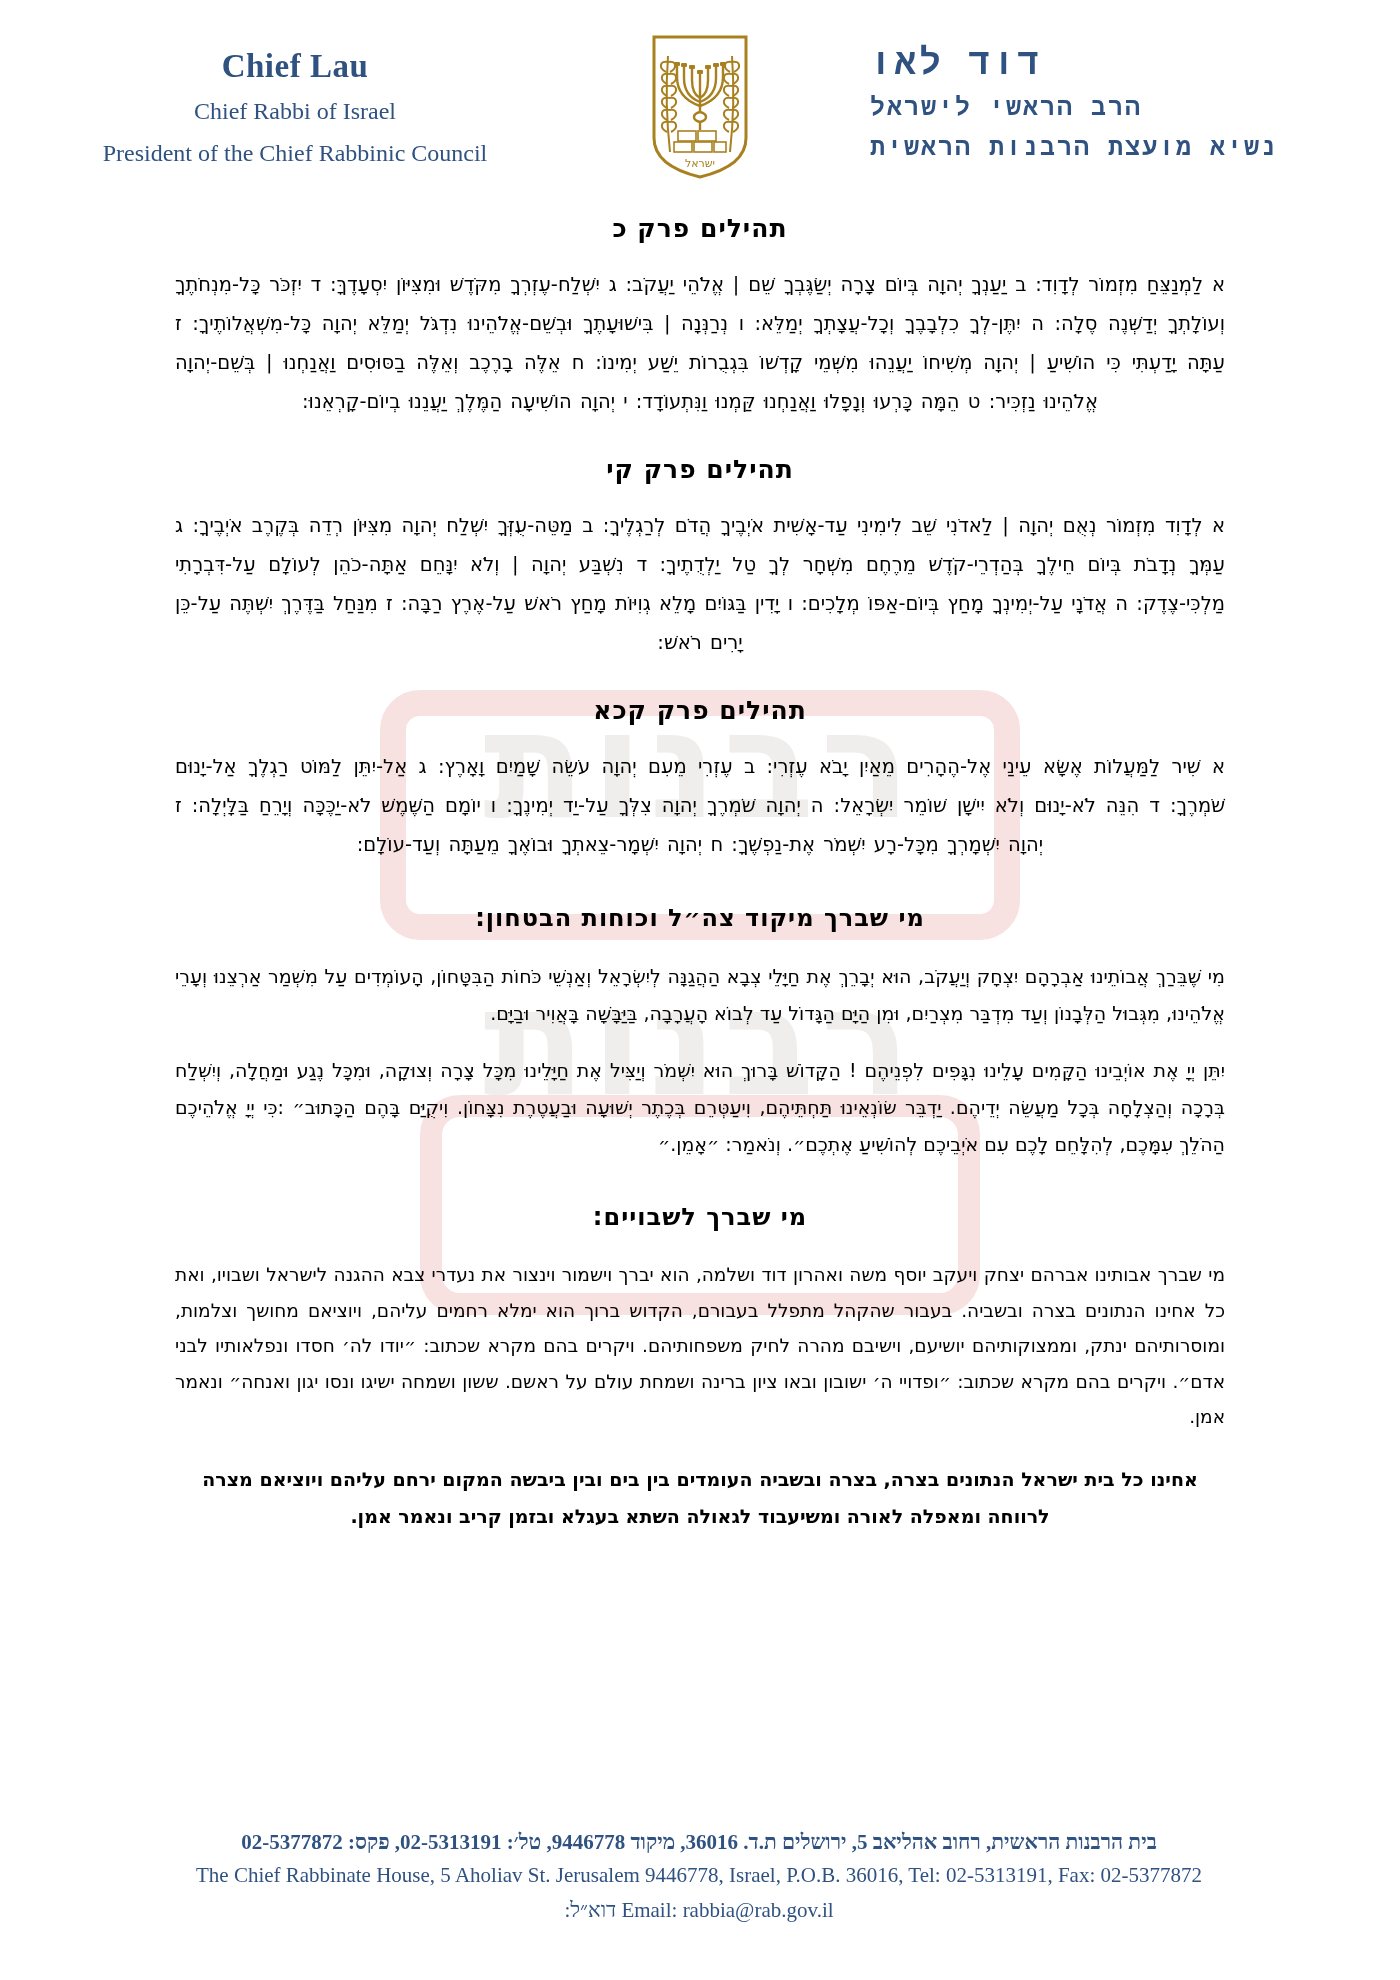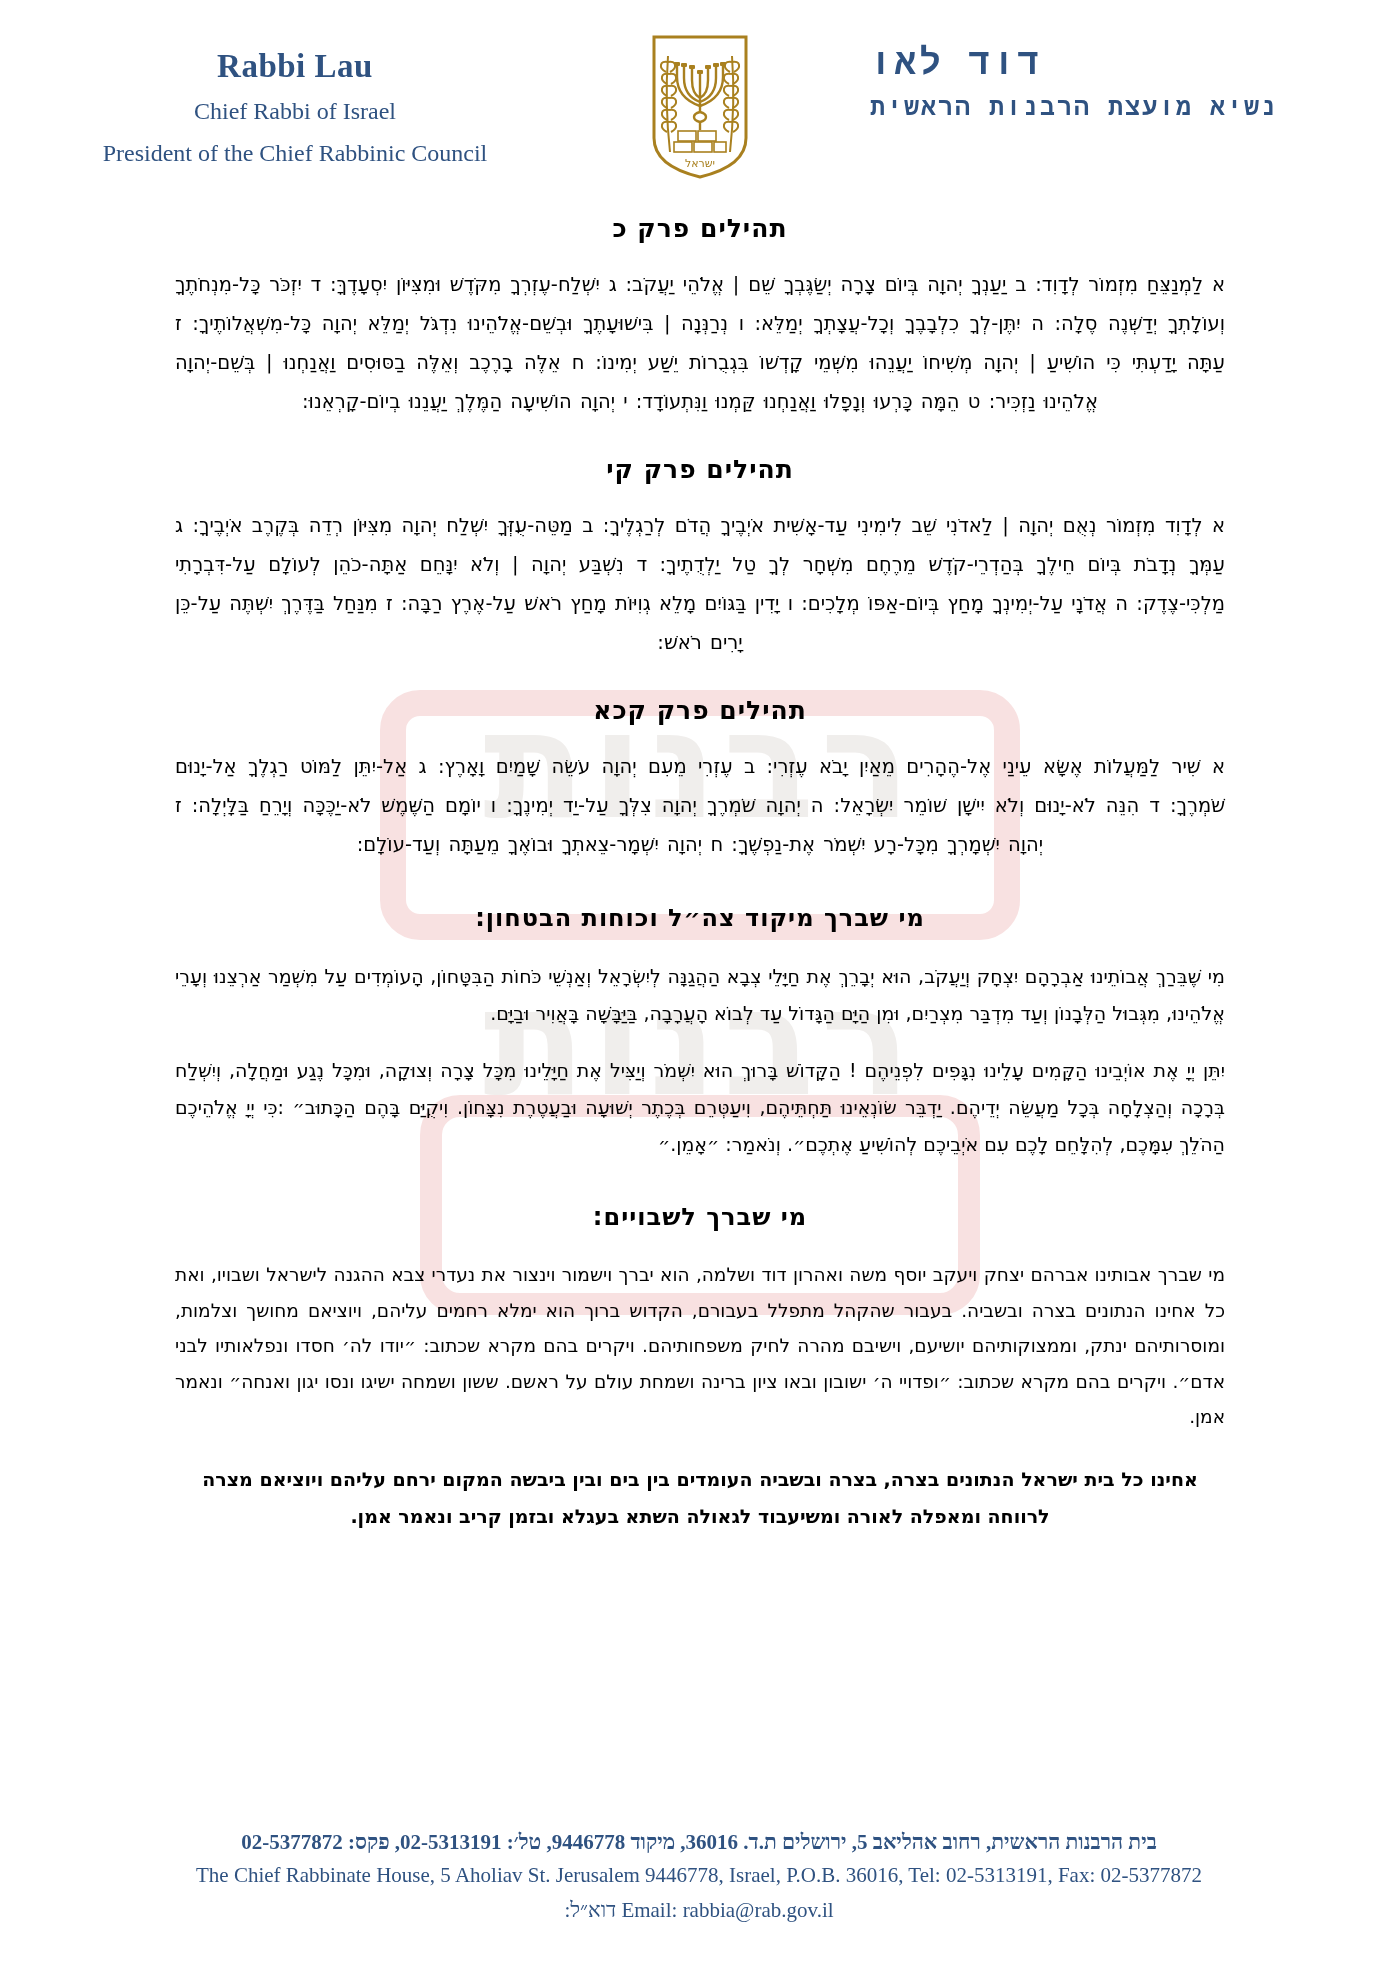--- a/index.html
+++ b/index.html
@@ -203,21 +203,21 @@
   <div class="watermark-layer">
     <div class="wm-gray one">רבנות</div>
     <div class="wm-gray two">רבנות</div>
     <div class="wm-pink a"></div>
     <div class="wm-pink b"></div>
   </div>
 
   <div class="letterhead">
 
     <div class="lh-en">
-      <div class="name">Rabbi Lau</div>
+      <div class="name">Chief Lau</div>
       <div class="line">Chief Rabbi of Israel</div>
       <div class="line">President of the Chief Rabbinic Council</div>
     </div>
 
     <div class="lh-emblem">
       <svg width="104" height="146" viewBox="0 0 104 146" aria-hidden="true">
         <path d="M6 3 H98 V104 Q98 132 52 143 Q6 132 6 104 Z" fill="#ffffff" stroke="#a9801f" stroke-width="3"></path>
 
         <g stroke="#a9801f" stroke-width="2" fill="none">
           <path d="M20 22 C18 50 18 82 22 118"></path>
@@ -278,20 +278,21 @@
           <rect x="26" y="108" width="18" height="10"></rect>
           <rect x="46" y="108" width="18" height="10"></rect>
           <rect x="66" y="108" width="12" height="10"></rect>
         </g>
         <text x="52" y="133" text-anchor="middle" font-family="DejaVu Sans, sans-serif" font-size="11" fill="#a9801f">ישראל</text>
       </svg>
     </div>
 
     <div class="lh-he">
       <div class="name">דוד לאו</div>
+      <div class="line">הרב הראשי לישראל</div>
       <div class="line">נשיא מועצת הרבנות הראשית</div>
     </div>
   </div>
 
   <div class="content">
 
     <h2 class="sec-title psalm">תהילים פרק כ</h2>
     <div class="verse">א לַמְנַצֵּחַ מִזְמוֹר לְדָוִד: ב יַעַנְךָ יְהוָה בְּיוֹם צָרָה יְשַׂגֶּבְךָ שֵׁם | אֱלֹהֵי יַעֲקֹב: ג יִשְׁלַח-עֶזְרְךָ מִקֹּדֶשׁ וּמִצִּיּוֹן יִסְעָדֶךָּ: ד יִזְכֹּר כָּל-מִנְחֹתֶךָ וְעוֹלָתְךָ יְדַשְּׁנֶה סֶלָה: ה יִתֶּן-לְךָ כִלְבָבֶךָ וְכָל-עֲצָתְךָ יְמַלֵּא: ו נְרַנְּנָה | בִּישׁוּעָתֶךָ וּבְשֵׁם-אֱלֹהֵינוּ נִדְגֹּל יְמַלֵּא יְהוָה כָּל-מִשְׁאֲלוֹתֶיךָ: ז עַתָּה יָדַעְתִּי כִּי הוֹשִׁיעַ | יְהוָה מְשִׁיחוֹ יַעֲנֵהוּ מִשְּׁמֵי קָדְשׁוֹ בִּגְבֻרוֹת יֵשַׁע יְמִינוֹ: ח אֵלֶּה בָרֶכֶב וְאֵלֶּה בַסּוּסִים וַאֲנַחְנוּ | בְּשֵׁם-יְהוָה אֱלֹהֵינוּ נַזְכִּיר: ט הֵמָּה כָּרְעוּ וְנָפָלוּ וַאֲנַחְנוּ קַּמְנוּ וַנִּתְעוֹדָד: י יְהוָה הוֹשִׁיעָה הַמֶּלֶךְ יַעֲנֵנוּ בְיוֹם-קָרְאֵנוּ:</div>
 
     <h2 class="sec-title psalm">תהילים פרק קי</h2>

